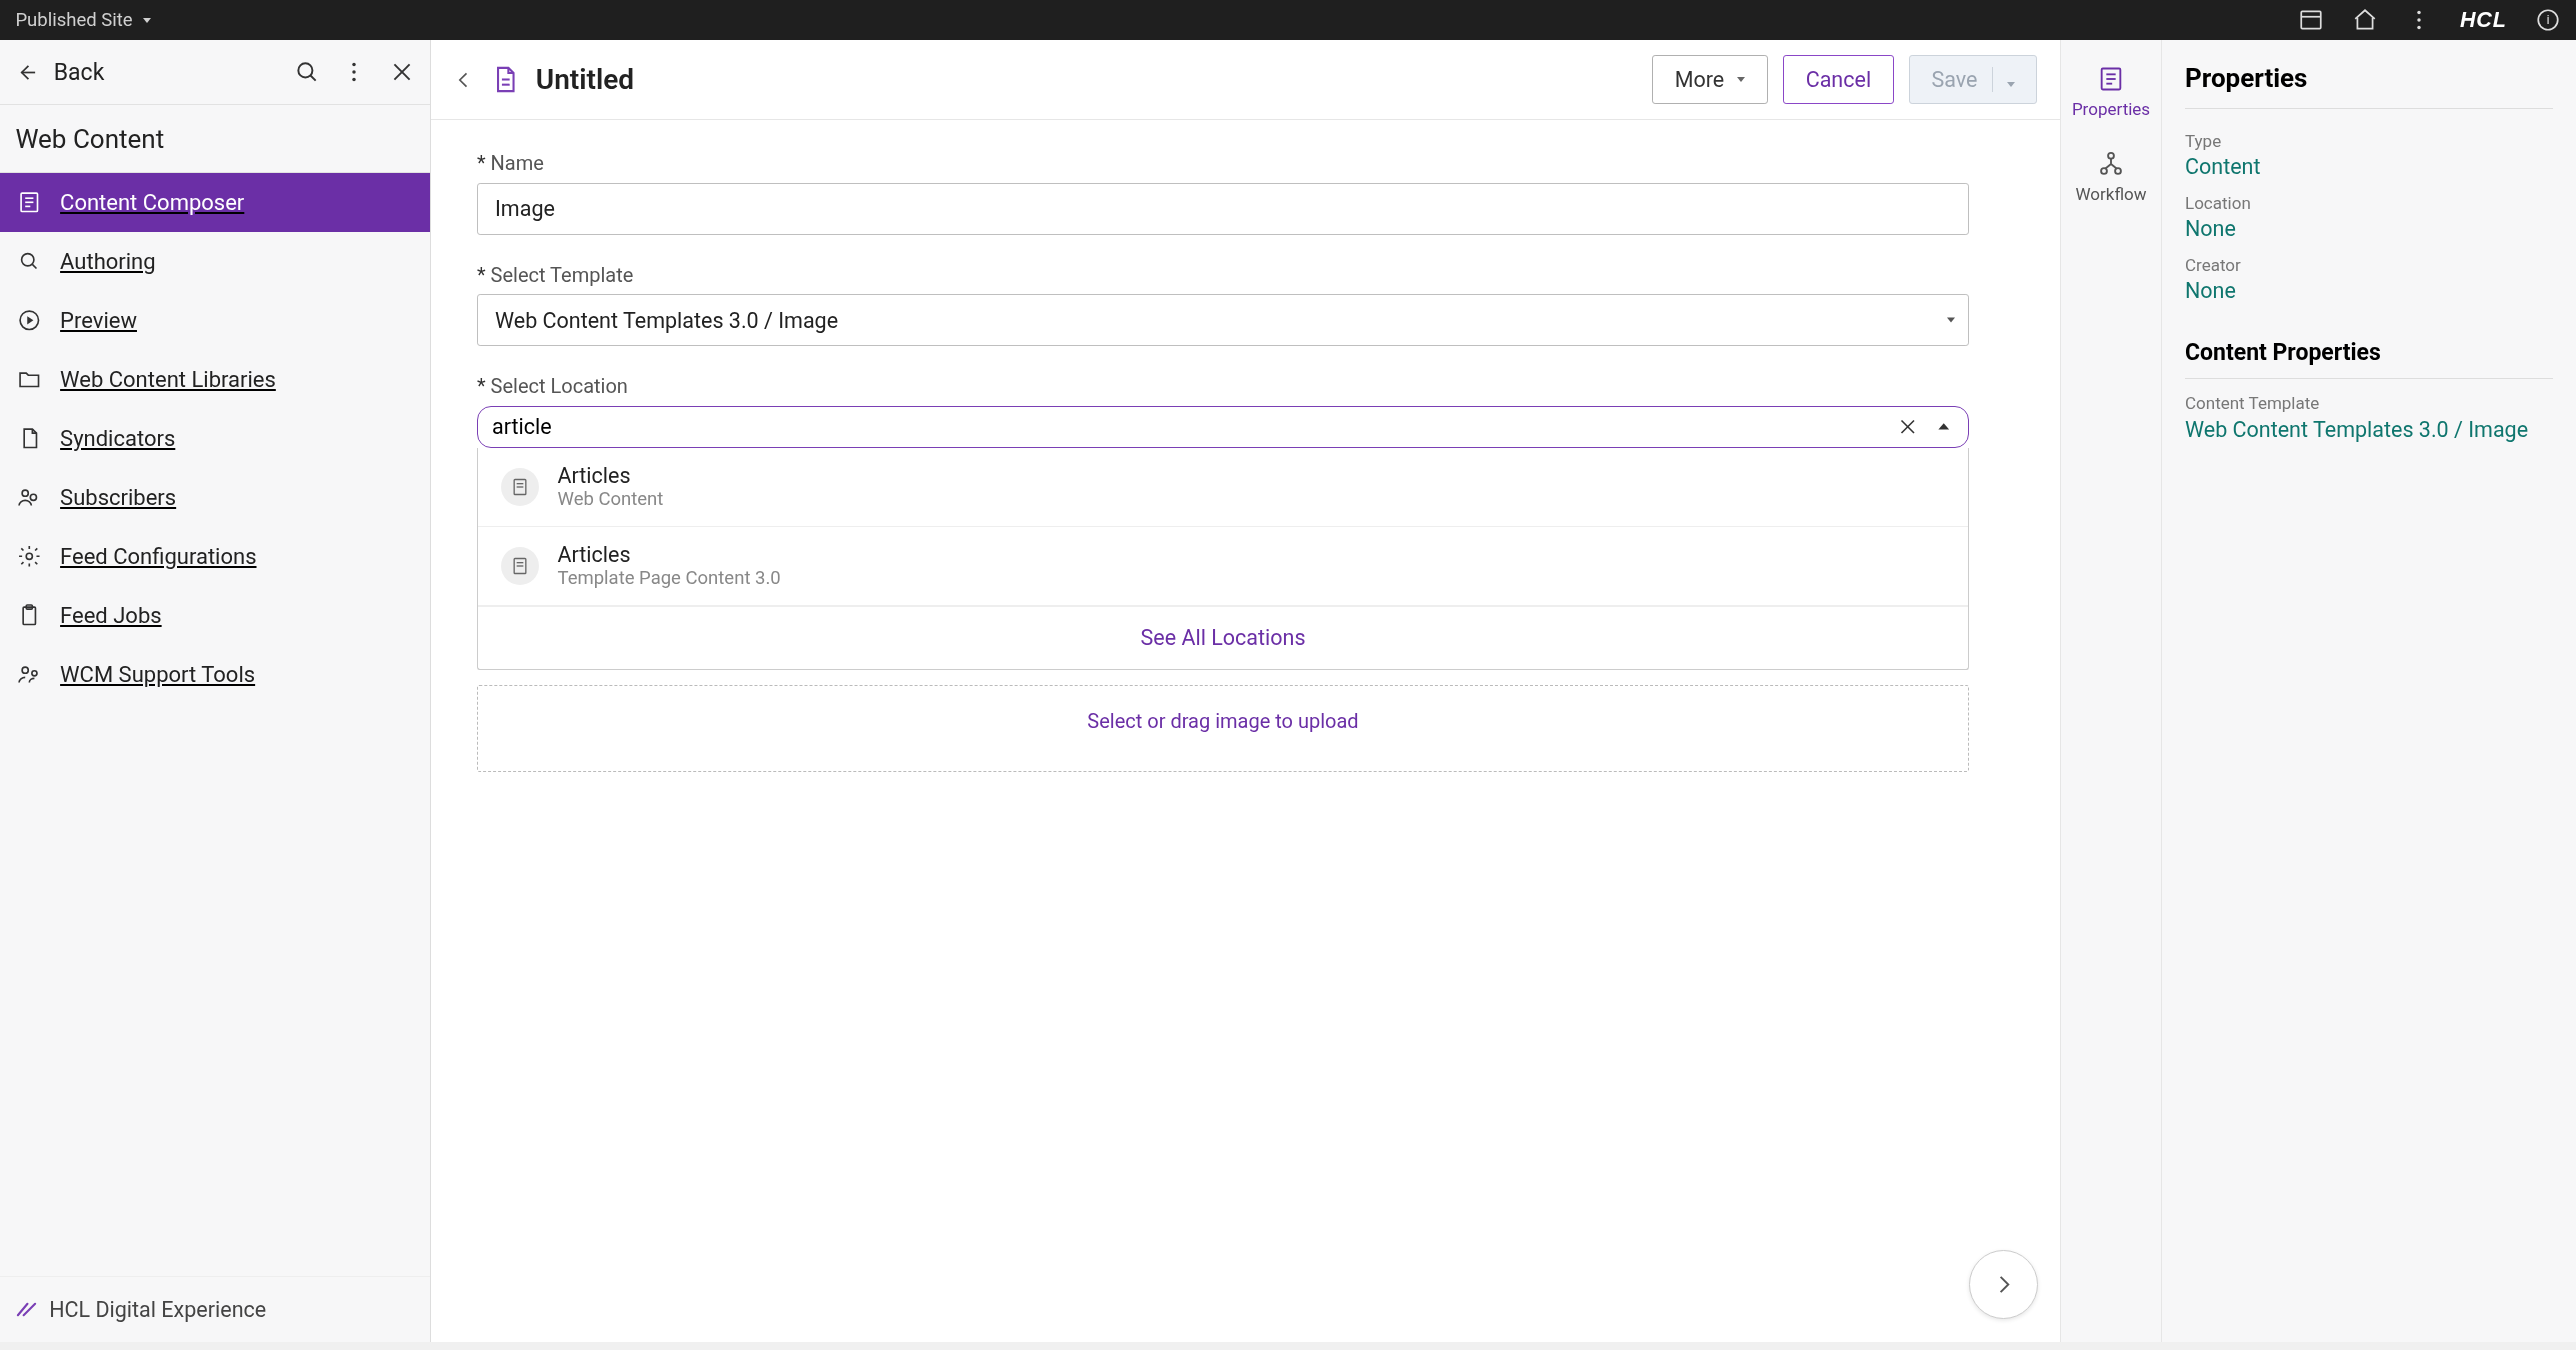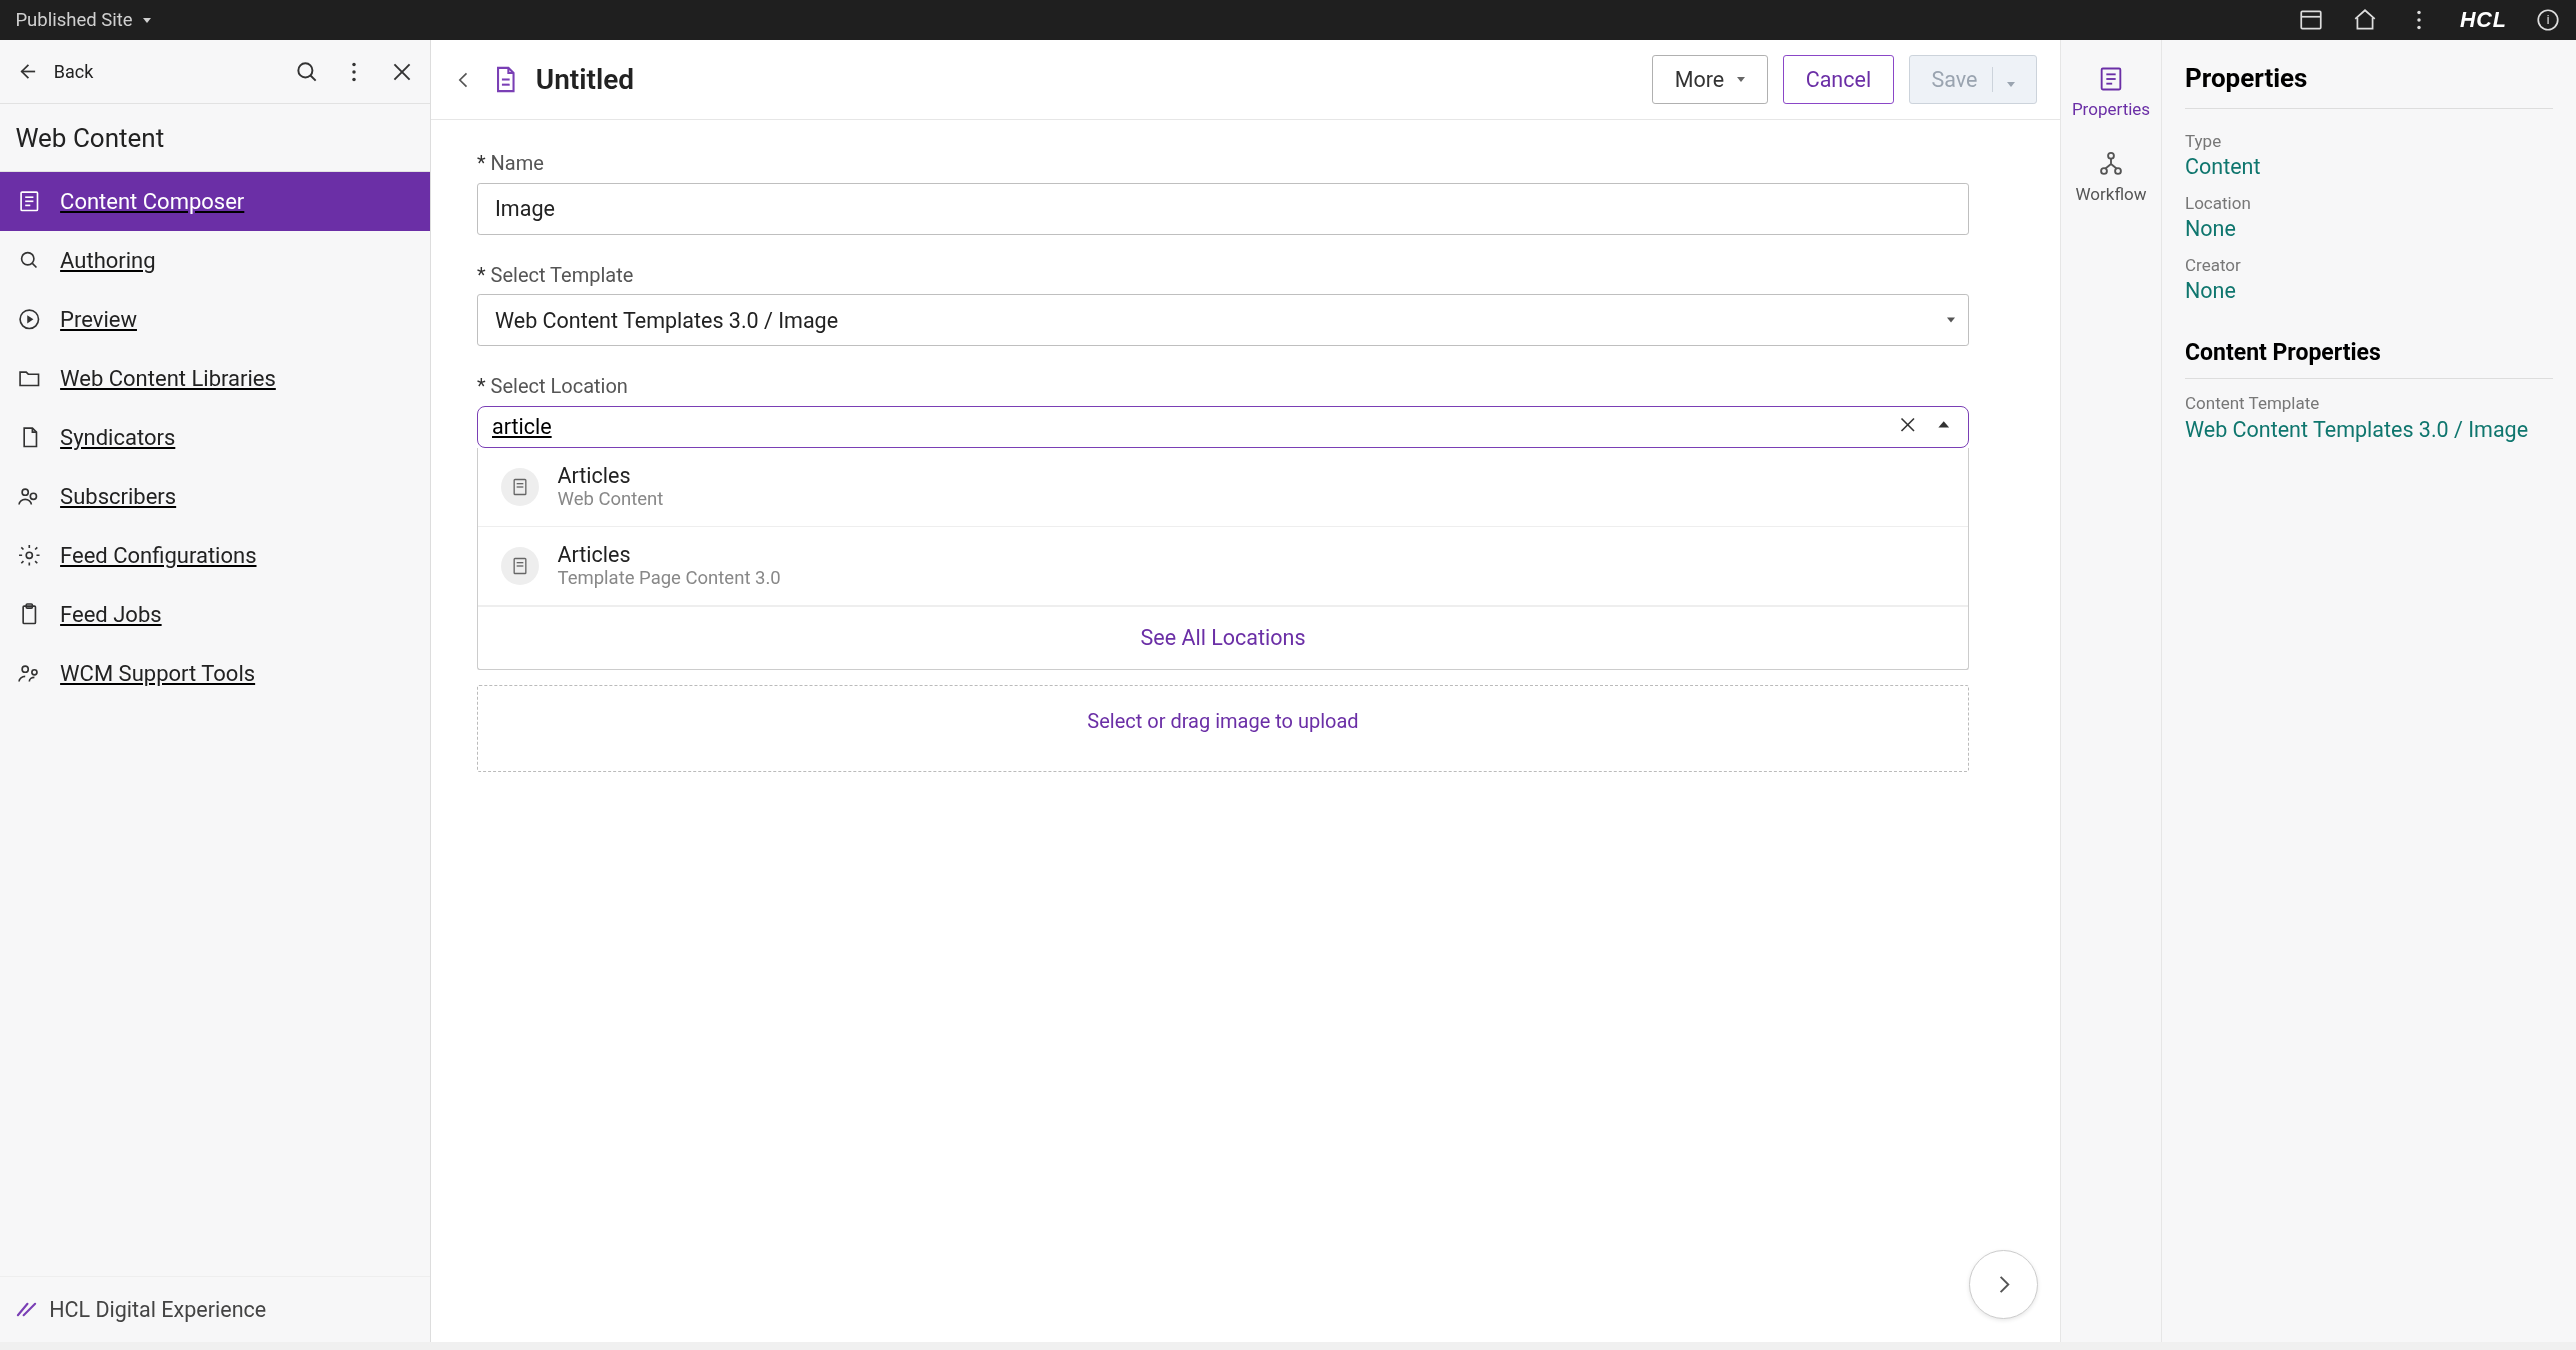--- a/index.html
+++ b/index.html
@@ -10,21 +10,21 @@
   .topbar-right { display: flex; align-items: center; gap: 28px; }
   .topbar-right svg { width: 26px; height: 26px; }
   .triangle-down { width: 0; height: 0; border-left: 4.6px solid transparent; border-right: 4.6px solid transparent; border-top: 5.4px solid #d0d0d0; display: inline-block; }
   .brand-logo { font-family: Arial, sans-serif; font-weight: 700; font-size: 21.5px; font-style: italic; letter-spacing: 0.8px; color: #fff; }
 
   
   .app { display: flex; height: calc(100% - 48px); }
   .sidebar { width: 431px; background: #f7f7f8; border-right: 0.8px solid #ddd; display: flex; flex-direction: column; }
   .sidebar-header { display: flex; align-items: center; gap: 15.4px; padding: 18.5px 15.4px; border-bottom: 0.8px solid #e2e2e2; }
   .sidebar-header .back-arrow { width: 23px; height: 23px; }
-  .sidebar-header .back-label { font-size: 18px; color: #222; }
+  .sidebar-header .back-label { font-size: 23px; color: #222; }
   .sidebar-header .spacer { flex: 1; }
   .sidebar-header svg.action { width: 26px; height: 26px; }
   .sidebar-header .menu-gap { display:flex; gap:21.5px; align-items:center; }
   .sidebar-title { font-size: 26px; padding: 18.5px 15.4px; color: #222; border-bottom: 0.8px solid #e2e2e2; }
   .nav { list-style: none; padding: 0; text-decoration: underline; }
   .nav li { display: flex; align-items: center; gap: 18.5px; padding: 17px 17px; font-size: 22px; color: #222; cursor: pointer; }
   .nav li svg { width: 24.6px; height: 24.6px; flex-shrink:0; }
   .nav li.active { background: #6b2fa6; color: #fff; }
   .nav li.active svg { stroke: #fff; }
   .sidebar-footer { margin-top: auto; padding: 20px 15.4px; font-size: 21.5px; color: #444; display:flex; align-items:center; gap:10.8px; border-top:0.8px solid #eee; }
@@ -43,21 +43,21 @@
   .btn-save-split { border-left:0.8px solid #ccd3db; padding-left:14px; margin-left:14px; }
 
   .form-area { flex:1; overflow:auto; padding: 31px 46px; }
   .form-inner { max-width: 1492px; }
   .label { font-size: 20px; color: #555; margin-bottom: 7.7px; display:block; }
   .req::before { content: "* "; color: #333; }
   .text-input { width: 100%; border: 0.8px solid #bfbfbf; border-radius: 3.1px; padding: 12.3px 17px; font-size: 21.5px; color: #222; background:#fff; }
   .select-wrap { position: relative; }
   .select-wrap .caret { position:absolute; right:14px; top:50%; transform:translateY(-50%); }
   .field { margin-bottom: 28px; }
-  .loc-input-wrap { border: 1.5px solid #7a3fb5; border-radius: 8px; display:flex; align-items:flex-start; padding: 7.7px 14px; background:#fff;text-decoration:underline; }
+  .loc-input-wrap { border: 1.5px solid #7a3fb5; border-radius: 14px; display:flex; align-items:center; padding: 7.7px 14px; background:#fff; }
   .loc-input { flex:1; border:none; outline:none; font-size: 21.5px; }
   .loc-clear, .loc-caret { width:21.5px; height:21.5px; margin-left:14px; }
 
   .dropdown { border:0.8px solid #ccc; border-top:none; border-bottom-left-radius:3.1px; border-bottom-right-radius:3.1px; background:#fff; }
   .dd-item { display:flex; align-items:center; gap:18.5px; padding: 15.4px 23px; border-bottom:0.8px solid #eee; cursor:pointer; }
   .dd-item:last-of-type { border-bottom:none; }
   .dd-icon-wrap { width:38px; height:38px; border-radius:50%; background:#eee; display:flex; align-items:center; justify-content:center; }
   .dd-title { font-size:21.5px; color:#222; }
   .dd-sub { font-size:18.5px; color:#888; }
   .dd-footer { text-align:center; padding:18.5px; color:#6b2fa6; font-size:21.5px; border-top:0.8px solid #eee; cursor:pointer; }

